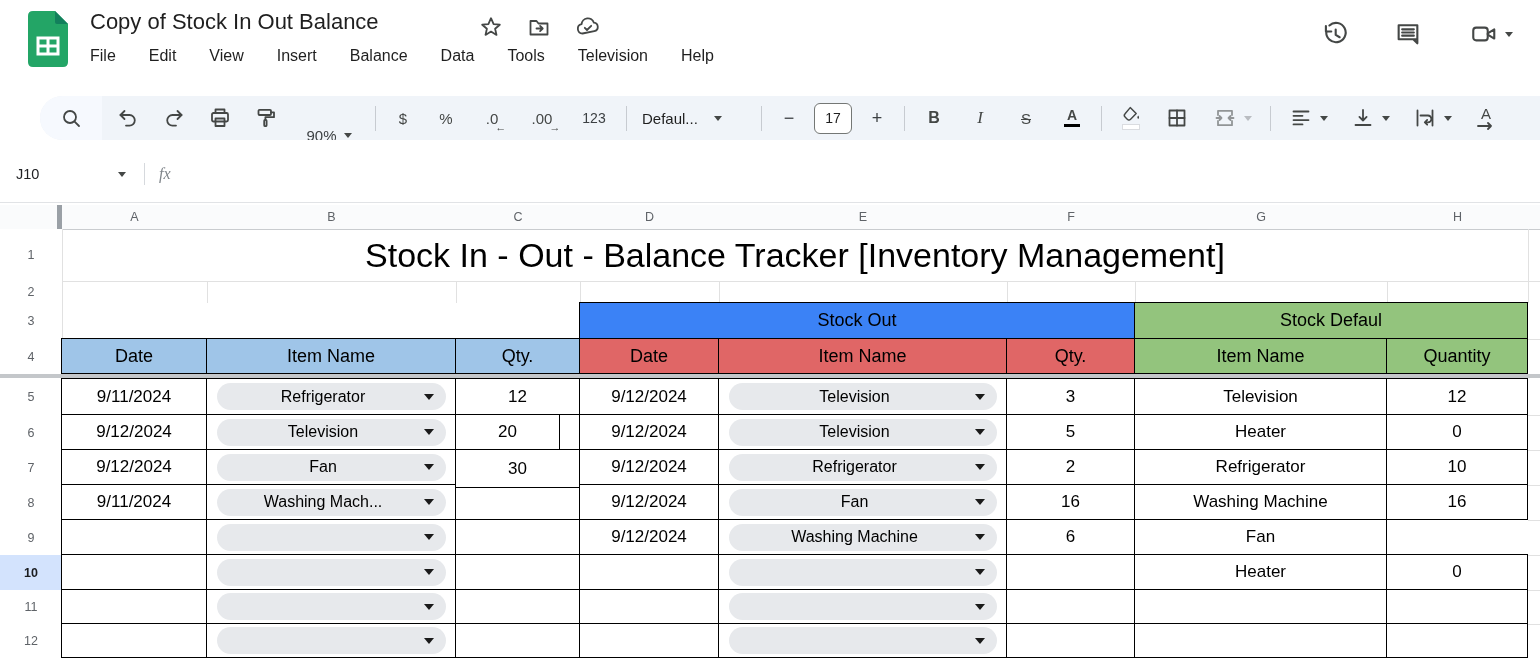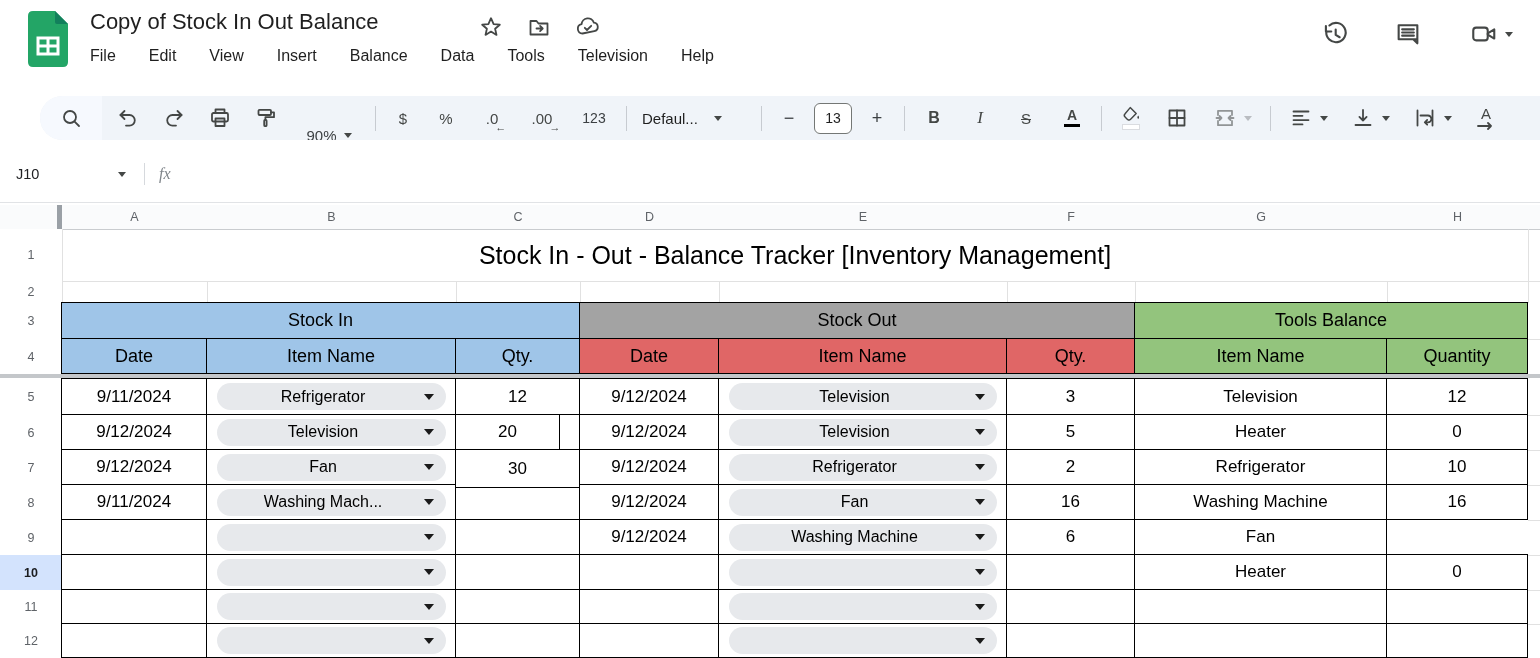--- a/index.html
+++ b/index.html
@@ -57,21 +57,21 @@
   .bcell{border:1px solid #000;box-sizing:border-box;display:flex;align-items:center;justify-content:center;
          font-size:17px;color:#000;background:#fff;cursor:cell;overflow:hidden;}
   .hcell{font-size:18px;}
   .gline{background:#e1e1e1;}
   .chip{background:#e7e9ec;border-radius:14px;display:flex;align-items:center;height:27px;
         padding:0 12px;cursor:pointer;box-sizing:border-box;}
   .chip .ctext{flex:1;text-align:center;font-size:16px;color:#000;white-space:nowrap;
                overflow:hidden;text-overflow:ellipsis;}
   .chip .ctri{width:0;height:0;border-left:5px solid transparent;border-right:5px solid transparent;
               border-top:6.5px solid #1a1a1a;margin-left:6px;flex:0 0 auto;}
-  #title-cell{font-size:25px;color:#000;display:flex;align-items:center;justify-content:center;cursor:cell;}
+  #title-cell{font-size:34px;color:#000;display:flex;align-items:center;justify-content:center;cursor:cell;}
 </style>
 </head>
 <body>
 
 <div class="abs" style="left:26px;top:10px;width:44px;height:58px;">
   <svg width="44" height="58" viewBox="0 0 44 58">
     <path d="M7 1 H29 L42 14 V52 Q42 57 37 57 H7 Q2 57 2 52 V6 Q2 1 7 1 Z" fill="#23a566"></path>
     <path d="M29 1 L42 14 H31 Q29 14 29 12 Z" fill="#12805c"></path>
     <path d="M12 28 h20 v16 h-20 z M12 36 h20 M22 28 v16" stroke="#fff" stroke-width="3" fill="none"></path>
   </svg>
@@ -187,21 +187,21 @@
   <div class="tbtn" style="min-width:104px;justify-content:flex-start;padding:0 6px;">
     <span class="tlabel" style="color:#1f1f1f;">Defaul...</span>
     <span class="caret" style="margin-left:16px;"></span>
   </div>
   <div class="tdiv"></div>
   <div class="tbtn" style="min-width:36px;">
     <span class="tlabel" style="font-size:18px;">−</span>
   </div>
   <div class="tbtn" style="min-width:40px;">
     <div id="fontsize-box">
-        <span>13</span>
+        <span>17</span>
       </div>
   </div>
   <div class="tbtn" style="min-width:36px;">
     <span class="tlabel" style="font-size:18px;">+</span>
   </div>
   <div class="tdiv"></div>
   <div class="tbtn">
     <span class="glyph-b">B</span>
   </div>
   <div class="tbtn">
@@ -315,23 +315,22 @@
     <div class="abs gline" style="left: 1528px; top: 134px; width: 12px; height: 1px;"></div>
     <div class="abs gline" style="left: 1528px; top: 169px; width: 12px; height: 1px;"></div>
     <div class="abs gline" style="left: 1528px; top: 210px; width: 12px; height: 1px;"></div>
     <div class="abs gline" style="left: 1528px; top: 245px; width: 12px; height: 1px;"></div>
     <div class="abs gline" style="left: 1528px; top: 280px; width: 12px; height: 1px;"></div>
     <div class="abs gline" style="left: 1528px; top: 315px; width: 12px; height: 1px;"></div>
     <div class="abs gline" style="left: 1528px; top: 350px; width: 12px; height: 1px;"></div>
     <div class="abs gline" style="left: 1528px; top: 385px; width: 12px; height: 1px;"></div>
     <div class="abs gline" style="left: 1528px; top: 419px; width: 12px; height: 1px;"></div>
     <div class="abs " id="title-cell" style="left: 62px; top: 24px; width: 1466px; height: 52px;">Stock In - Out - Balance Tracker [Inventory Management]</div>
-    <div class="abs bcell hcell" style="left: 61px; top: 97px; width: 519px; height: 37px; background: rgb(159, 197, 232);">Stock In</div>
-    <div class="abs bcell hcell" style="left: 579px; top: 97px; width: 556px; height: 37px; background: #a3a3a3;">Stock Out</div>
-    <div class="abs bcell hcell" style="left: 1134px; top: 97px; width: 394px; height: 37px; background: rgb(147, 196, 125);">Tools Balance</div>
+    <div class="abs bcell hcell" style="left: 579px; top: 97px; width: 556px; height: 37px; background: #3b82f6;">Stock Out</div>
+    <div class="abs bcell hcell" style="left: 1134px; top: 97px; width: 394px; height: 37px; background: rgb(147, 196, 125);">Stock Defaul</div>
     <div class="abs bcell hcell" style="left: 61px; top: 133px; width: 146px; height: 36px; background: rgb(159, 197, 232);">Date</div>
     <div class="abs bcell hcell" style="left: 206px; top: 133px; width: 250px; height: 36px; background: rgb(159, 197, 232);">Item Name</div>
     <div class="abs bcell hcell" style="left: 455px; top: 133px; width: 125px; height: 36px; background: rgb(159, 197, 232);">Qty.</div>
     <div class="abs bcell hcell" style="left: 579px; top: 133px; width: 140px; height: 36px; background: rgb(224, 102, 102);">Date</div>
     <div class="abs bcell hcell" style="left: 718px; top: 133px; width: 289px; height: 36px; background: rgb(224, 102, 102);">Item Name</div>
     <div class="abs bcell hcell" style="left: 1006px; top: 133px; width: 129px; height: 36px; background: rgb(224, 102, 102);">Qty.</div>
     <div class="abs bcell hcell" style="left: 1134px; top: 133px; width: 253px; height: 36px; background: rgb(147, 196, 125);">Item Name</div>
     <div class="abs bcell hcell" style="left: 1386px; top: 133px; width: 142px; height: 36px; background: rgb(147, 196, 125);">Quantity</div>
     <div class="abs bcell" style="left: 61px; top: 173px; width: 146px; height: 37px;">9/11/2024</div>
     <div class="abs bcell" style="left: 206px; top: 173px; width: 250px; height: 37px;">

